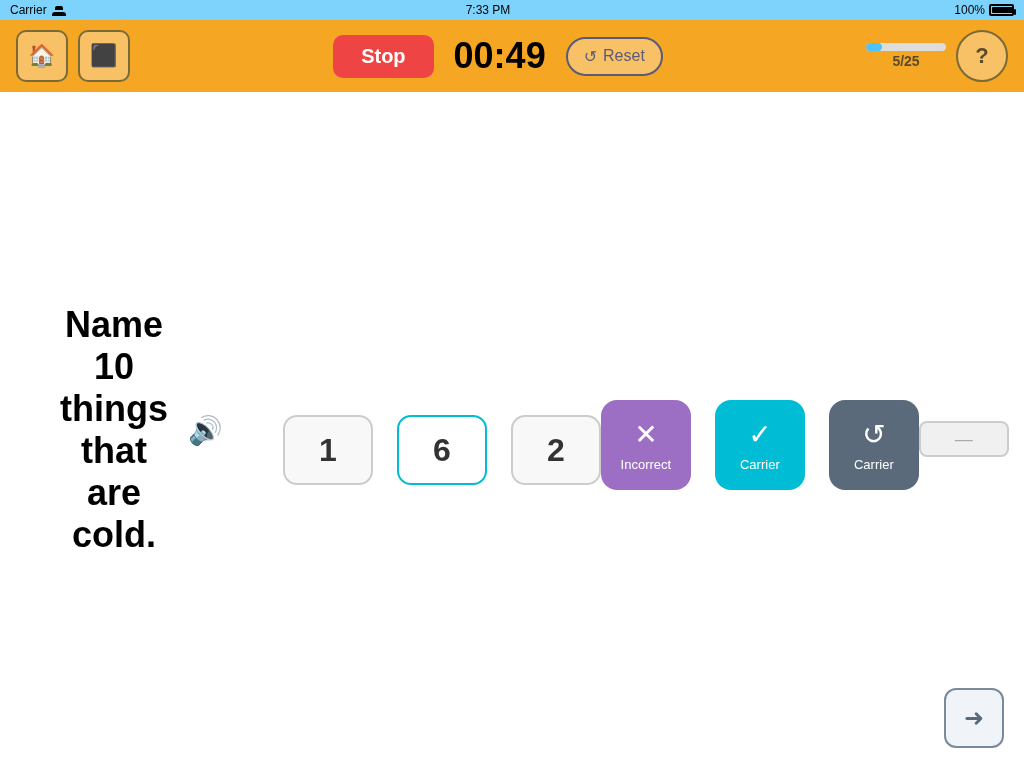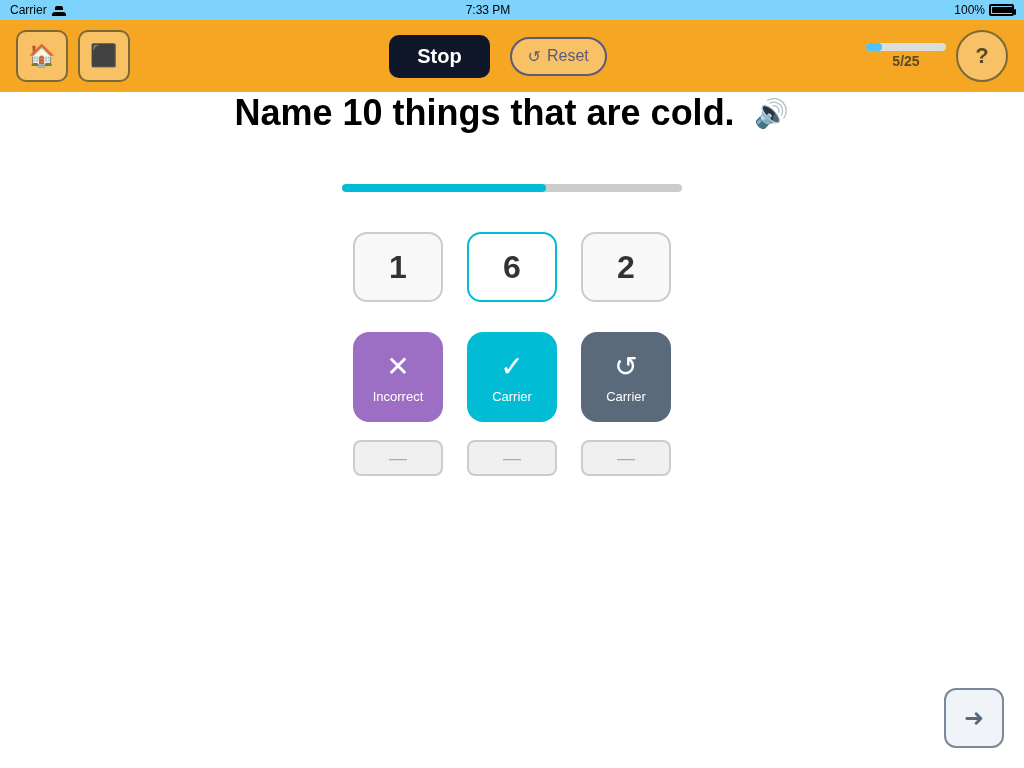--- a/index.html
+++ b/index.html
@@ -71,21 +71,21 @@
       border-radius: 10px;
       border: 2.5px solid #7a6a3a;
       background: rgba(255,255,255,0.3);
       display: flex; align-items: center; justify-content: center;
       cursor: pointer;
       color: #5a4a2a;
       font-size: 22px;
     }
 
     .stop-btn {
-      background: #0f172a;
+      background: #ef4444;
       color: #fff;
       border: none;
       border-radius: 10px;
       padding: 10px 28px;
       font-size: 20px;
       font-weight: bold;
       cursor: pointer;
     }
 
     .timer {
@@ -132,21 +132,20 @@
       color: #5a4a2a;
       font-weight: bold;
     }
 
     
     .main-content {
       position: absolute;
       top: 92px; left: 0; right: 0; bottom: 0;
       background: #fff;
       display: flex;
-      flex-direction: column;
       align-items: center;
     }
 
     .question-row {
       display: flex;
       align-items: center;
       gap: 20px;
       width: 100%;
       padding: 0 60px;
       justify-content: center;
@@ -298,20 +297,21 @@
   <div class="toolbar-left">
     <div class="icon-btn">
       <span>🏠</span>
     </div>
     <div class="icon-btn">
       <span>⬛</span>
     </div>
   </div>
   <div class="toolbar-center">
     <button class="stop-btn">Stop</button>
+    <span class="timer">00:49</span>
     <button class="reset-btn">
       <span>↺</span>
       <span>Reset</span>
     </button>
   </div>
   <div class="toolbar-right">
     <div class="progress-area">
       <div class="progress-bar-top">
         <div class="progress-fill-top" style="width: 20%;"></div>
       </div>

